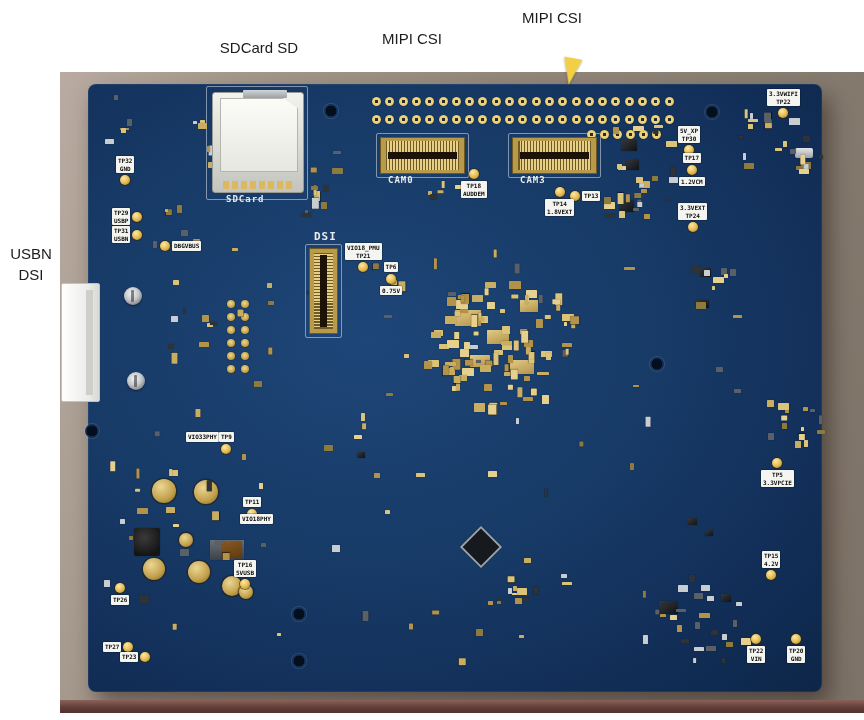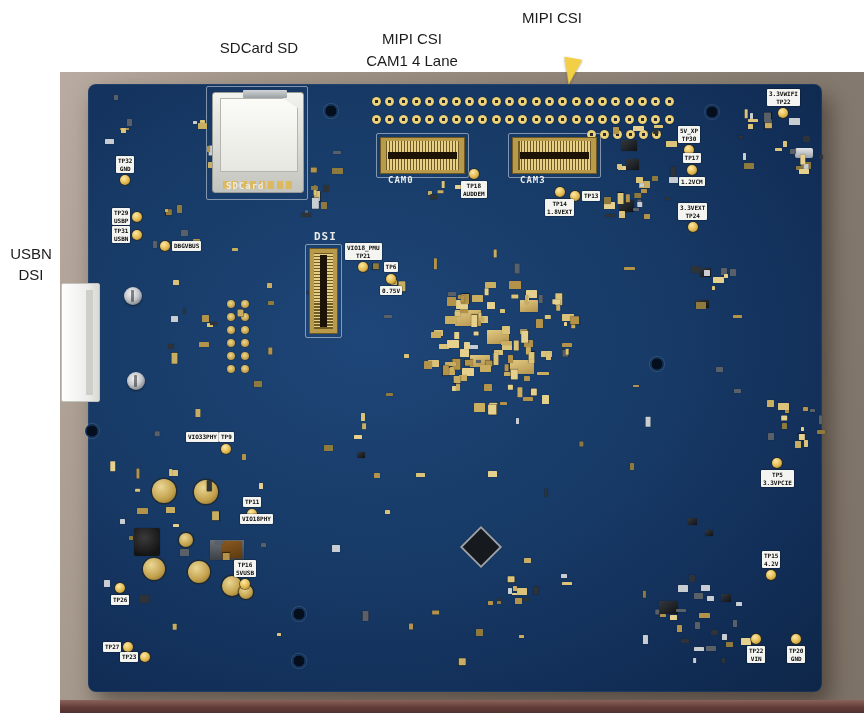--- a/index.html
+++ b/index.html
@@ -23,21 +23,21 @@
   .table-edge{position:absolute;left:0;right:0;bottom:0;height:13px;z-index:9;
          background:linear-gradient(180deg,#8a625a,#603b37 60%,#53322f)}
 
   
   #board{position:absolute;left:28px;top:12px;width:734px;height:608px;border-radius:8px;
          background:radial-gradient(90% 85% at 38% 42%,#1e4678 0%,#173a66 45%,#122f59 72%,#0d2546 100%);
          box-shadow:8px 12px 22px rgba(35,25,20,.5), inset 0 0 0 1px rgba(255,255,255,.06)}
 
   
   .silk{position:absolute;color:#e9ebeb;font:700 9px/1 "DejaVu Sans Mono",monospace;letter-spacing:1px;z-index:5}
-  .silk-sdcard{left:138px;top:98px}
+  .silk-sdcard{left:138px;top:111px}
   .silk-cam0{left:300px;top:92px}
   .silk-cam3{left:432px;top:92px}
   .silk-dsi{left:226px;top:147px;font-size:11px}
   .silk-outline{position:absolute;border:1px solid rgba(235,240,245,.5);border-radius:2px;z-index:1}
   .sd-outline{left:118px;top:2px;width:100px;height:112px}
   .cam0-outline{left:288px;top:49px;width:91px;height:43px}
   .cam3-outline{left:420px;top:49px;width:91px;height:43px}
   .dsi-outline{left:217px;top:160px;width:35px;height:92px}
 
   
@@ -107,21 +107,20 @@
 </head>
 <body>
 
 <div class="scene">
 
   <div class="ann ann-microsd">
     <div class="ann-line">SDCard SD</div>
   </div>
   <div class="ann ann-cam1">
     <div class="ann-line">MIPI CSI</div>
-    <div class="ann-line">CAM1 4 Lane</div>
   </div>
   <div class="ann ann-cam03">
     <div class="ann-line">MIPI CSI</div>
   </div>
   <div class="ann ann-dsi">
     <div class="ann-line">USBN</div>
     <div class="ann-line">DSI</div>
   </div>
   <div class="arrow"></div>
 

